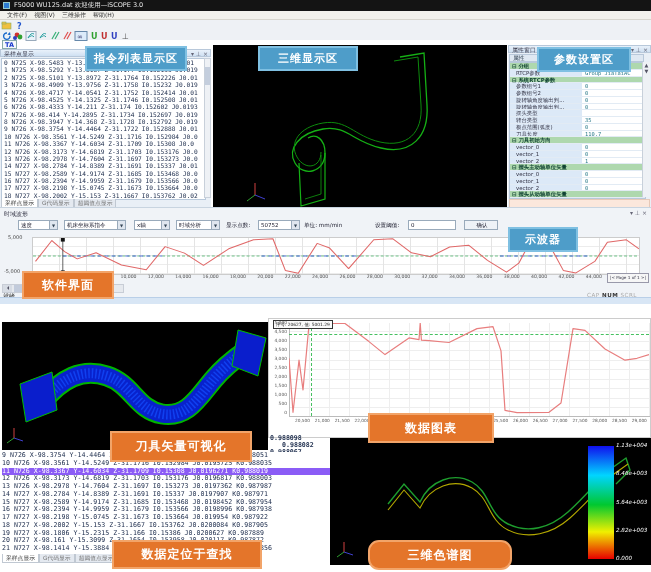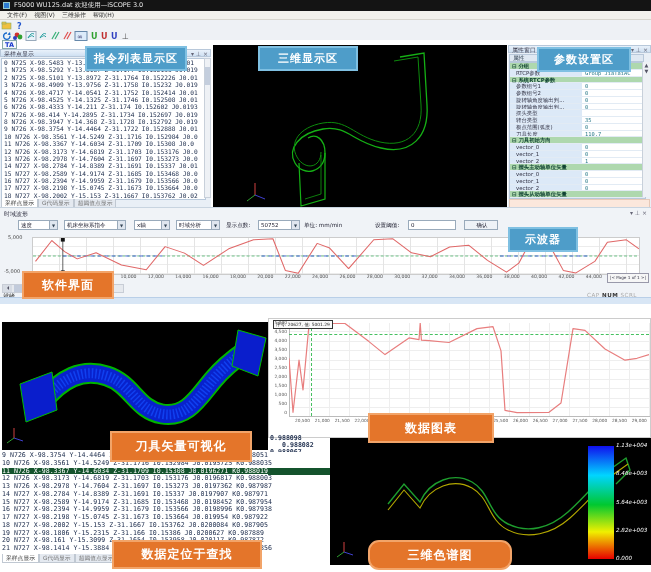--- a/index.html
+++ b/index.html
@@ -69,21 +69,21 @@
     background-image:repeating-linear-gradient(to right,transparent 0,transparent 19px,#eee 19px,#eee 20px),
                      repeating-linear-gradient(to bottom,transparent 0,transparent 8.45px,#eee 8.45px,#eee 9.45px);border-left:1px solid #bbb;border-bottom:1px solid #bbb;}
   #chart-yticks{position:absolute;left:1px;top:1px;width:17px;height:95px;display:flex;flex-direction:column;justify-content:space-between;align-items:flex-end;font-size:4.4px;color:#555;}
   #chart-xticks{position:absolute;left:26px;top:99px;width:352px;display:flex;justify-content:space-between;font-size:4.3px;color:#555;}
   #tooltip{position:absolute;left:4px;top:1px;border:1px solid #333;background:#fafafa;font-size:4.4px;line-height:7px;padding:0 2px;color:#222;}
   .dashH{position:absolute;border-top:1px dashed #46c060;}
   .dashV{position:absolute;border-left:1px dashed #46c060;}
   
   #bottom-list{left:2px;top:452px;width:328px;height:101px;background:#fff;font-family:"DejaVu Sans Mono",monospace;font-size:6.6px;color:#1a2a4a;overflow:hidden;}
   .brow{line-height:7.77px;white-space:nowrap;}
-  .brow.hl{background:#14532d;color:#fff;text-decoration:underline;}
+  .brow.hl{background:#8b5cf6;color:#fff;}
   .partial{position:absolute;width:60px;text-align:left;font-family:"DejaVu Sans Mono",monospace;font-size:6.6px;color:#1a2a4a;font-weight:bold;}
   #bottom-tabs{left:2px;top:554px;font-size:5.8px;color:#777;white-space:nowrap;}
   #bottom-tabs span{display:inline-block;border:1px solid #c0c8d2;border-top:none;background:#e4e9f0;padding:0 3px;line-height:8px;}
   #bottom-tabs span.active{background:#fff;color:#333;}
   
   #colormap{left:330px;top:438px;width:321px;height:127px;background:#000;}
   #cbar{position:absolute;left:258px;top:8px;width:26px;height:113px;background:linear-gradient(#1010ee 0%,#00d5ff 26%,#00c830 52%,#f0f000 76%,#e80000 100%);}
   #cbar-labels{position:absolute;left:286px;top:4px;width:34px;height:119px;display:flex;flex-direction:column;justify-content:space-between;font-size:5.6px;font-style:italic;color:#fff;}
   
   .callout{position:absolute;color:#fff;text-align:center;font-weight:bold;z-index:50;display:flex;align-items:center;justify-content:center;letter-spacing:1px;}

